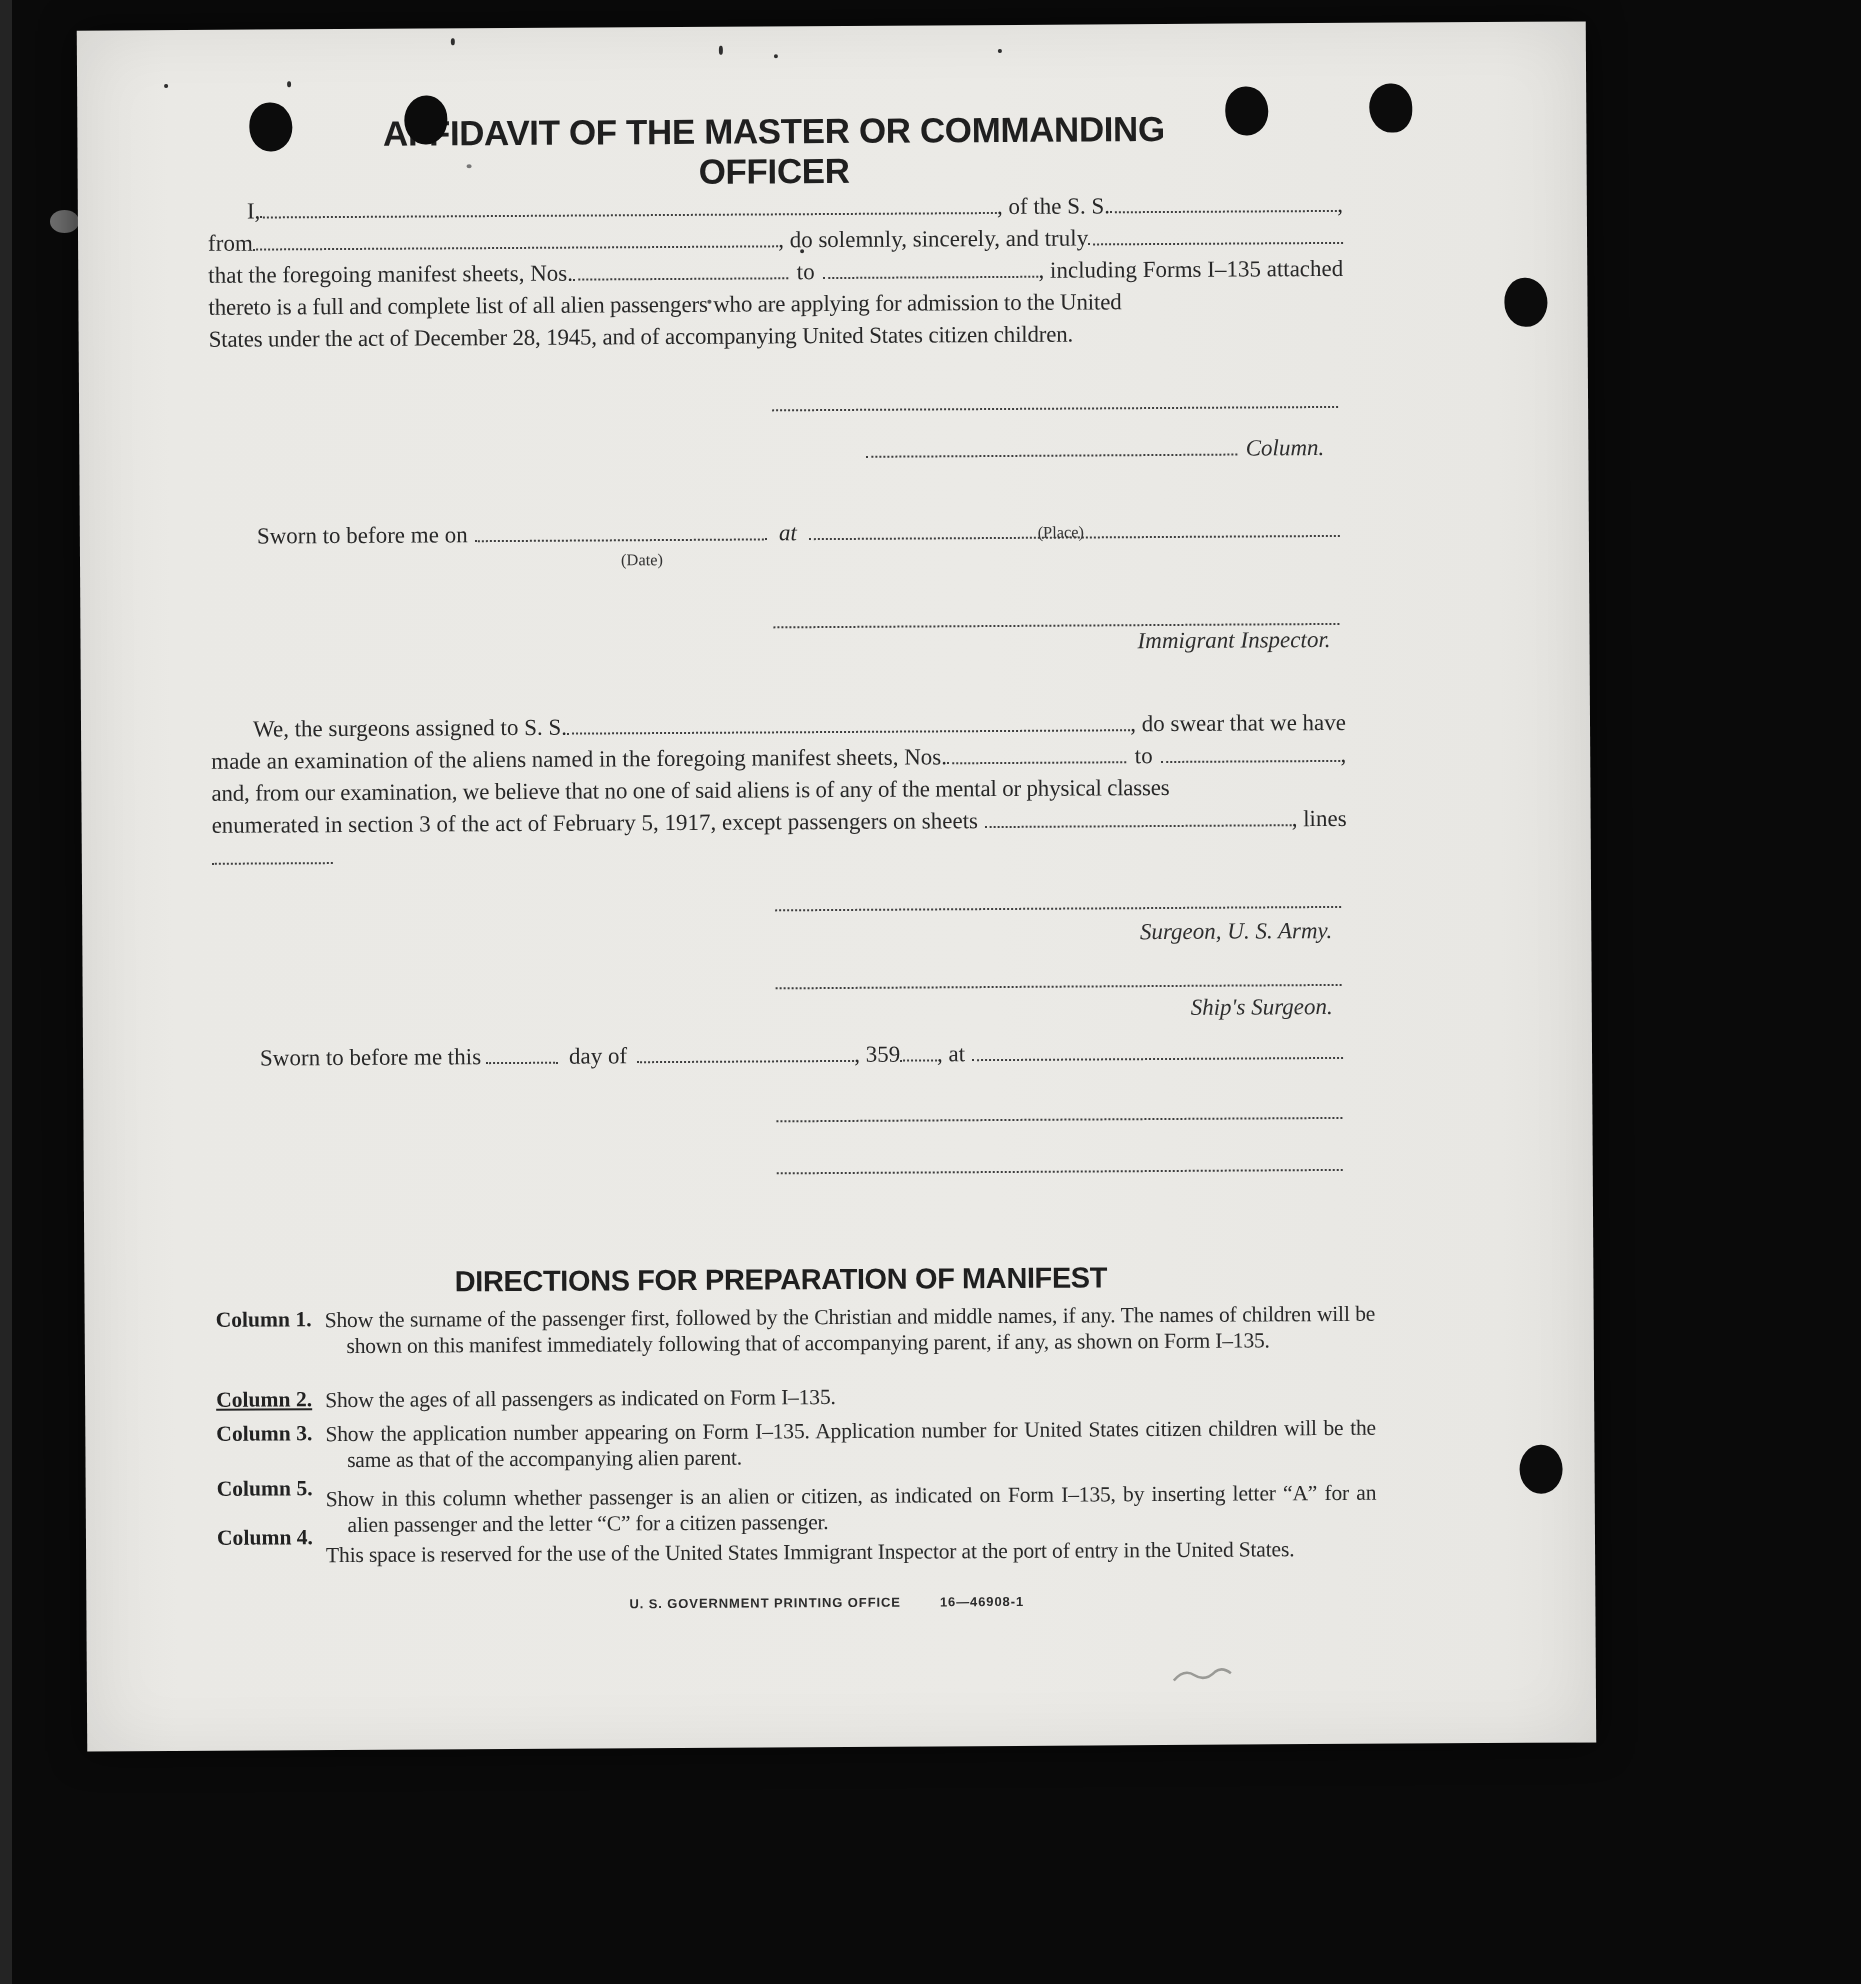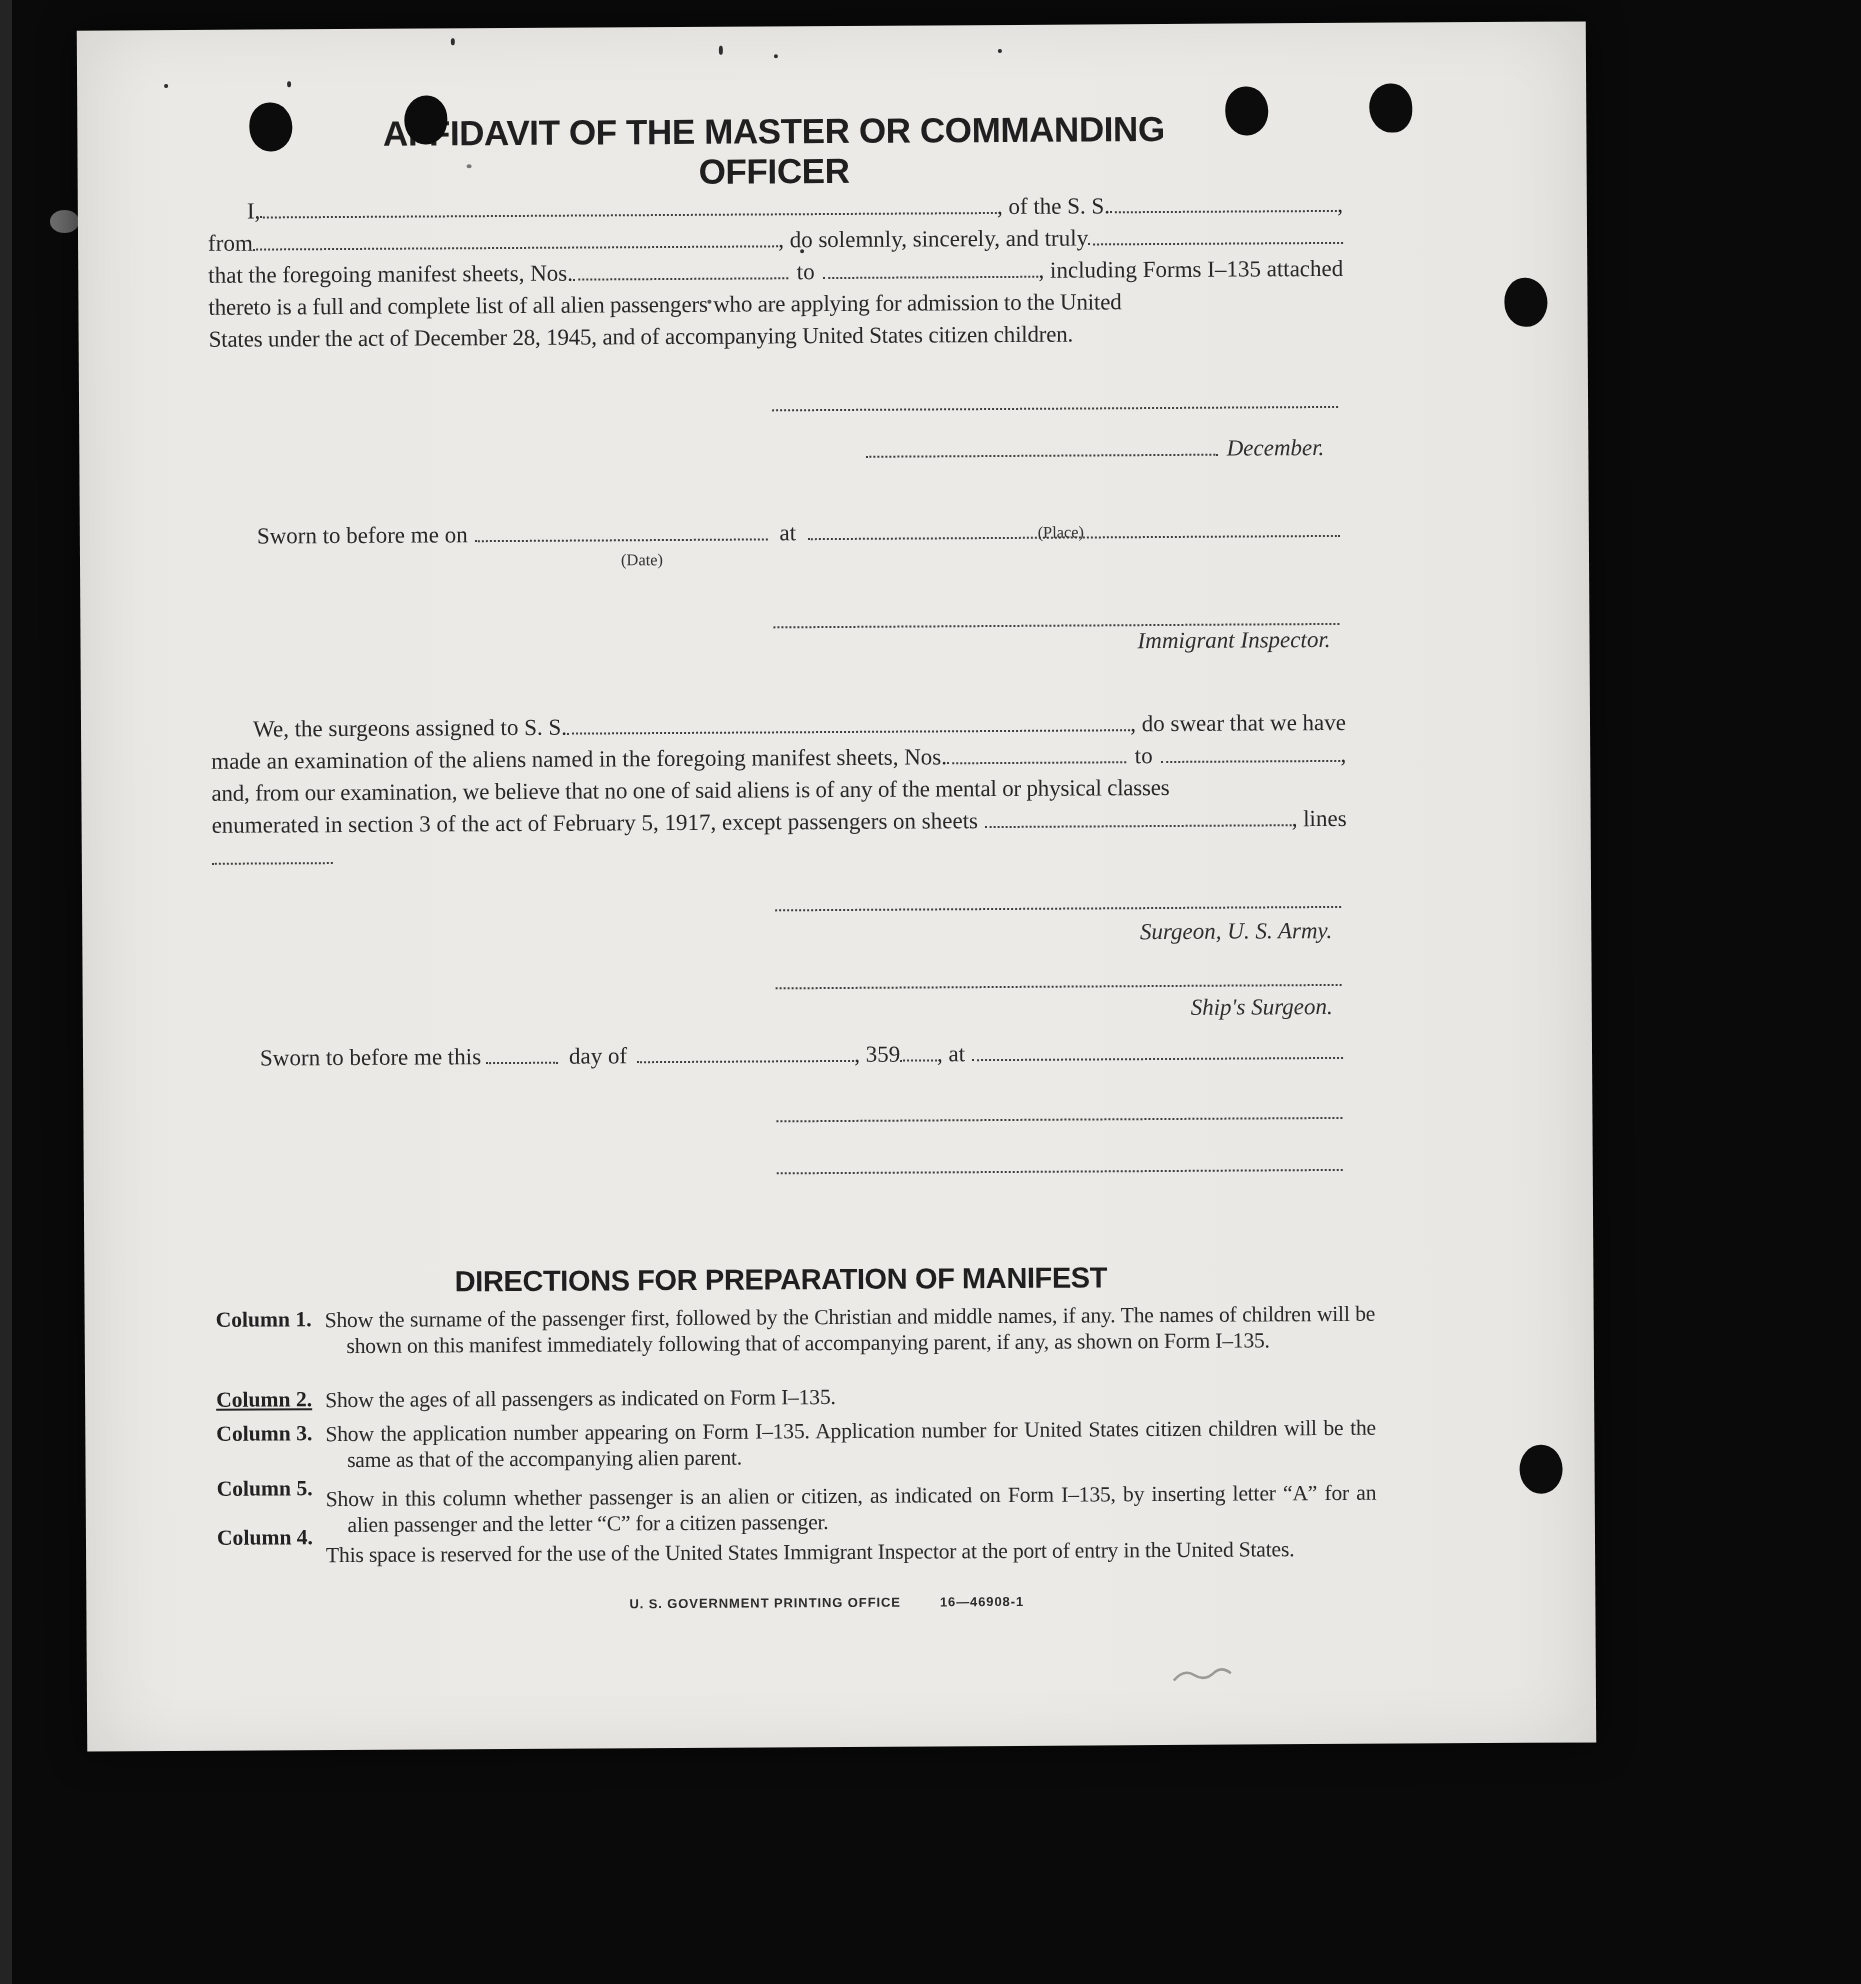--- a/index.html
+++ b/index.html
@@ -82,27 +82,27 @@
       <span class="bl" style="flex-grow:155;"></span>
       <span>, including Forms I–135 attached</span>
     </div>
     <div class="pline">thereto is a full and complete list of all alien passengers who are applying for admission to the United</div>
     <div class="pline">States under the act of December 28, 1945, and of accompanying United States citizen children.</div>
   </div>
 
   <div class="abs sigline" style="left:693px;top:380px;width:566px;"></div>
   <div class="abs row" style="left:787px;top:412px;width:458px;height:29px;font-size:23px;">
     <span class="bl grow"></span>
-    <span class="siglabel" style="margin-left:8.6px;">December.</span>
+    <span class="siglabel" style="margin-left:8.6px;">Column.</span>
   </div>
 
   <div class="abs row para" style="left:177px;top:491px;width:1083px;">
     <span>Sworn to before me on</span>
     <span class="bl" style="flex-grow:300;margin-left:7px;"></span>
-    <span style="padding:0 12px;">at</span>
+    <span style="padding:0 12px;font-style:italic;">at</span>
     <span class="bl" style="flex-grow:545;"></span>
   </div>
   <div class="abs caption" style="left:562px;top:523px;transform:translateX(-50%);">(Date)</div>
   <div class="abs caption" style="left:981px;top:498px;transform:translateX(-50%);">(Place)</div>
 
   <div class="abs sigline" style="left:693px;top:597px;width:566px;"></div>
   <div class="abs siglabel" style="left:865px;top:604px;width:385px;text-align:right;">Immigrant Inspector.</div>
 
   <div class="abs para" style="left:130px;top:684px;width:1135px;">
     <div class="row">

